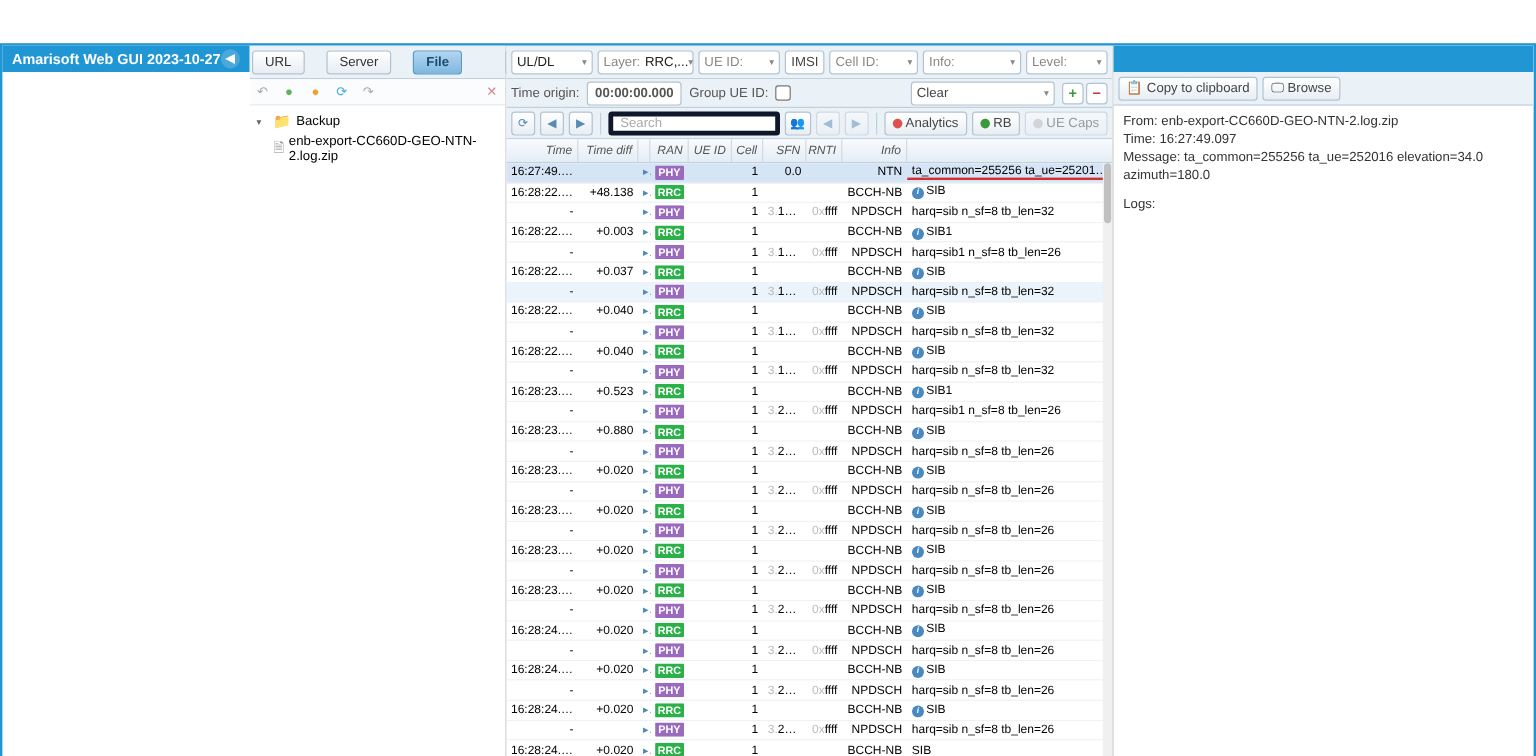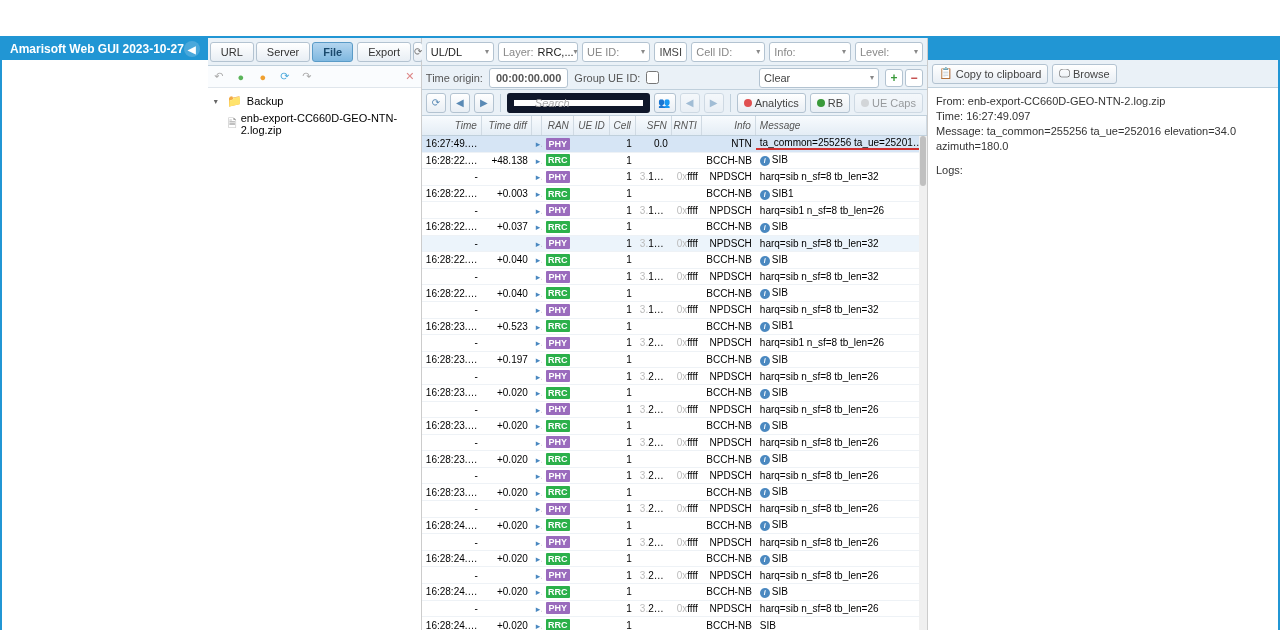--- a/index.html
+++ b/index.html
@@ -8,21 +8,21 @@
 .main-layout { display: flex; height: 630px; width: 1280px; border: 2px solid #2196d4; margin-top: 36px; }
 
 
 .titlebar { background: #2196d4; color: #fff; height: 22px; display: flex; align-items: center; padding: 0 8px; font-size: 12px; font-weight: bold; }
 .titlebar .collapse-icon { margin-left: auto; width: 16px; height: 16px; background: #4aa8db; border-radius: 50%; display: flex; align-items: center; justify-content: center; color: #fff; font-size: 10px; cursor: pointer; }
 
 .body-row { display: flex; flex: 1; overflow: hidden; }
 
 
 .sidebar { width: 214px; display: flex; flex-direction: column; border-right: 1px solid #ccc; }
-.sidebar-toolbar { height: 28px; background: #eaf1f7; border-bottom: 1px solid #c0d0dc; display: flex; align-items: center; padding: 2px; gap: 2px; }
+.sidebar-toolbar { height: 28px; background: #eaf1f7; border-bottom: 1px solid #c0d0dc; display: flex; align-items: center; padding: 2px; gap: 18px; }
 .btn { background: linear-gradient(#fff,#e8eef4); border: 1px solid #b3c3d1; border-radius: 3px; padding: 3px 10px; font-size: 11px; cursor: pointer; color: #333; }
 .btn.active { background: linear-gradient(#b3d5ef,#7fb8e0); border-color: #5a9bc7; color: #1a4a6e; font-weight: bold; }
 .btn-icon { background: linear-gradient(#fff,#e8eef4); border: 1px solid #b3c3d1; border-radius: 3px; width: 20px; height: 20px; display: flex; align-items: center; justify-content: center; cursor: pointer; font-size: 10px; color: #777; }
 .sidebar-icons { height: 22px; background: #fafcfe; border-bottom: 1px solid #e0e6ec; display: flex; align-items: center; padding: 0 4px; gap: 8px; }
 .mini-icon { width: 14px; height: 14px; display: inline-flex; align-items: center; justify-content: center; font-size: 11px; color: #aaa; cursor: pointer; }
 .mini-icon.orange { color: #f0a030; }
 .mini-icon.blue { color: #4aa8db; }
 .mini-icon.green { color: #5ab45a; }
 .sidebar-tree { flex: 1; padding: 4px 0; background: #fff; }
 .tree-node { display: flex; align-items: center; padding: 2px 6px; gap: 4px; cursor: pointer; }
@@ -48,21 +48,21 @@
 .time-row { height: 24px; background: #eaf1f7; border-bottom: 1px solid #c0d0dc; display: flex; align-items: center; padding: 0 4px; gap: 6px; font-size: 11px; color: #555; }
 .time-input { background: #fff; border: 1px solid #b3c3d1; border-radius: 3px; height: 20px; padding: 0 6px; display: flex; align-items: center; font-weight: bold; }
 .plusminus { display: flex; gap: 2px; margin-left: auto; }
 .plusminus .pm { width: 18px; height: 18px; border: 1px solid #b3c3d1; border-radius: 3px; background: #fff; display: flex; align-items: center; justify-content: center; font-size: 12px; font-weight: bold; cursor: pointer; }
 .pm.green { color: #3a9a3a; }
 .pm.red { color: #c04040; }
 
 .search-row { height: 26px; background: #eaf1f7; border-bottom: 1px solid #c0d0dc; display: flex; align-items: center; padding: 0 4px; gap: 4px; }
 .nav-btn { width: 20px; height: 20px; border: 1px solid #b3c3d1; border-radius: 3px; background: linear-gradient(#fff,#e8eef4); display: flex; align-items: center; justify-content: center; cursor: pointer; font-size: 10px; color: #5a8ab5; }
 .sep { width: 1px; height: 18px; background: #c0d0dc; margin: 0 2px; }
-.search-box { flex: 1; max-width: 220px; height: 20px; background: #fff; border: 7px solid #0f172a; border-radius: 3px; padding: 0 21px; display: flex; align-items: center; color: #aaa; font-style: italic; }
+.search-box { flex: 1; max-width: 220px; height: 20px; background: #fff; border: 4px solid #0f172a; border-radius: 3px; padding: 0 6px; display: flex; align-items: center; color: #aaa; }
 .right-tools { margin-left: auto; display: flex; gap: 4px; align-items: center; }
 .tool-btn { height: 20px; padding: 0 6px; border: 1px solid #b3c3d1; border-radius: 3px; background: linear-gradient(#fff,#e8eef4); display: flex; align-items: center; gap: 3px; font-size: 11px; cursor: pointer; color: #444; }
 .tool-btn.disabled { opacity: 0.5; cursor: default; }
 .tool-btn .dot { width: 8px; height: 8px; border-radius: 50%; }
 
 
 .grid { flex: 1; overflow: hidden; display: flex; flex-direction: column; }
 .grid-head { display: flex; background: linear-gradient(#f8fbfe,#e4edf5); border-bottom: 1px solid #c0d0dc; height: 20px; font-size: 10px; color: #555; font-style: italic; }
 .gh { border-right: 1px solid #d0dae3; display: flex; align-items: center; justify-content: flex-end; padding: 0 4px; }
 .gh.left { justify-content: flex-start; }
@@ -226,21 +226,20 @@
         <div class="grid-head">
           <div class="gh c-time">Time</div>
           <div class="gh c-diff">Time diff</div>
           <div class="gh c-dir"></div>
           <div class="gh c-ran">RAN</div>
           <div class="gh c-ueid">UE ID</div>
           <div class="gh c-cell">Cell</div>
           <div class="gh c-sfn">SFN</div>
           <div class="gh c-rnti">RNTI</div>
           <div class="gh c-info">Info</div>
-          <div class="gh c-msg left">Message</div>
         </div>
         <div class="grid-body" id="grid-body">
           <div class="gr selected">
               <div class="gc c-time">16:27:49.097</div>
               <div class="gc c-diff"></div>
               <div class="gc c-dir"><span class="dir-arrow">▸</span></div>
               <div class="gc c-ran">
                 <div class="layer-badge layer-PHY">PHY</div>
               </div>
               <div class="gc c-ueid"></div>
@@ -413,21 +412,21 @@
               </div>
               <div class="gc c-ueid"></div>
               <div class="gc c-cell">1</div>
               <div class="gc c-sfn"><span class="rnti-prefix">3.</span>208.4</div>
               <div class="gc c-rnti"><span class="rnti-prefix">0x</span>ffff</div>
               <div class="gc c-info">NPDSCH</div>
               <div class="gc c-msg left">harq=sib1 n_sf=8 tb_len=26</div>
             </div>
             <div class="gr">
               <div class="gc c-time">16:28:23.916</div>
-              <div class="gc c-diff">+0.197</div>
+              <div class="gc c-diff">+0.880</div>
               <div class="gc c-dir"><span class="dir-arrow">▸</span></div>
               <div class="gc c-ran">
                 <div class="layer-badge layer-RRC">RRC</div>
               </div>
               <div class="gc c-ueid"></div>
               <div class="gc c-cell">1</div>
               <div class="gc c-sfn"></div>
               <div class="gc c-rnti"></div>
               <div class="gc c-info">BCCH-NB</div>
               <div class="gc c-msg left"><span class="info-icon">i</span>SIB</div>

